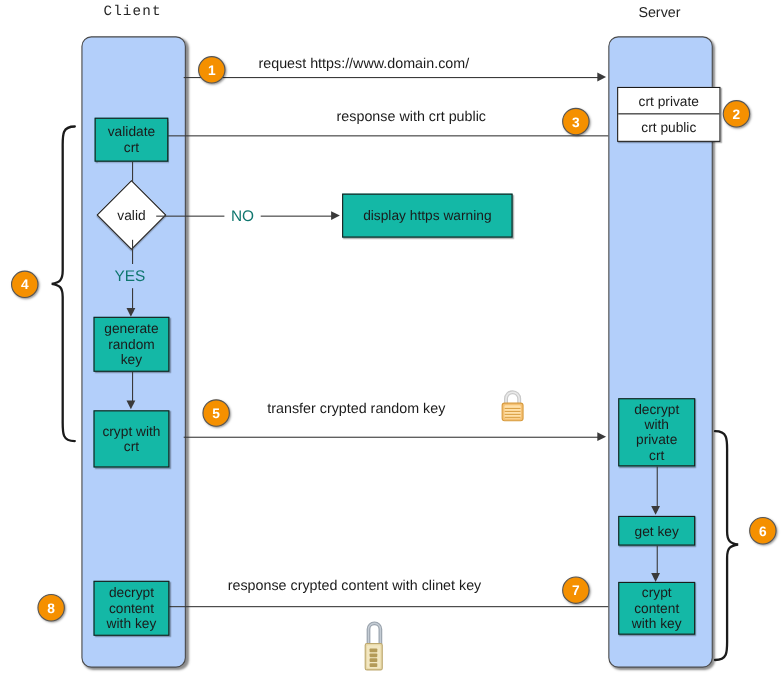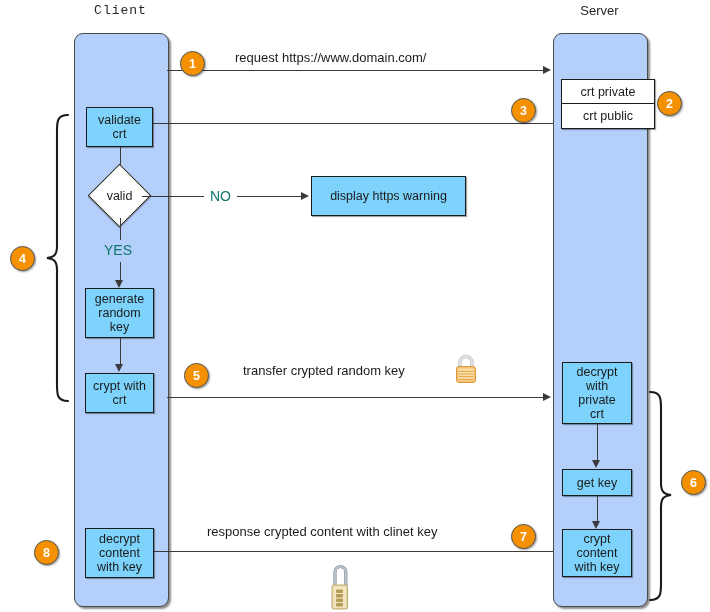--- a/index.html
+++ b/index.html
@@ -23,21 +23,21 @@
     position:absolute;
     background:#b3cffa;
     border:1px solid #4a4a4a;
     border-radius:9px;
     box-shadow:2px 2px 2px rgba(0,0,0,.45);
   }
 
   
   .box{
     position:absolute;
-    background:#7dd3fc;
+    background:#14b8a6;
     border:1px solid #1b1b1b;
     box-shadow:1px 1px 1px rgba(0,0,0,.35);
     display:flex;align-items:center;justify-content:center;
     text-align:center;
     font-size:12.5px;line-height:14px;color:#1b1b1b;
     box-sizing:border-box;
     padding:1px 2px;
   }
   .box span{display:block;}
 
@@ -125,20 +125,21 @@
   <div class="hline" style="left:167px;top:70px;width:378px;"></div>
   <div class="arrow right" style="left:543px;top:65.5px;"></div>
   <div class="badge" style="left:180px;top:51px;">1</div>
 
   <div class="cert-stack" style="left:561px;top:79px;width:94px;height:50px;">
     <div class="cell top">crt private</div>
     <div class="cell">crt public</div>
   </div>
   <div class="badge" style="left:657px;top:91px;">2</div>
 
+  <div class="edge-label" style="left:306px;top:98px;">response with crt public</div>
   <div class="hline" style="left:138px;top:123px;width:415px;"></div>
   <div class="arrow left" style="left:138px;top:118.5px;"></div>
   <div class="badge" style="left:511px;top:98px;">3</div>
 
   <div class="box" style="left:86px;top:107px;width:67px;height:40px;flex-direction:column;">
     <span>validate</span>
     <span>crt</span>
   </div>
   <div class="vline" style="left:119.5px;top:147px;height:21px;"></div>
 
@@ -160,21 +161,21 @@
   <div class="arrow down" style="left:115px;top:280px;"></div>
 
   <div class="box" style="left:85px;top:288px;width:69px;height:50px;flex-direction:column;">
     <span>generate</span>
     <span>random</span>
     <span>key</span>
   </div>
   <div class="vline" style="left:119.5px;top:338px;height:30px;"></div>
   <div class="arrow down" style="left:115px;top:364px;"></div>
 
-  <div class="box" style="left:85px;top:373px;width:69px;height:40px;flex-direction:column;">
+  <div class="box" style="left:85px;top:373px;width:69px;height:52px;flex-direction:column;">
     <span>crypt with</span>
     <span>crt</span>
   </div>
 
   <div class="brace" style="left:44px;top:113px;">
     <svg width="26" height="290" viewBox="0 0 26 290">
       <path d="M24 2 C12 2 13 10 13 22 L13 133 C13 142 10 144 3 145 C10 146 13 148 13 157 L13 268 C13 280 12 288 24 288" fill="none" stroke="#1b1b1b" stroke-width="2.1" stroke-linecap="round"></path>
     </svg>
   </div>
   <div class="badge" style="left:10px;top:246px;">4</div>

